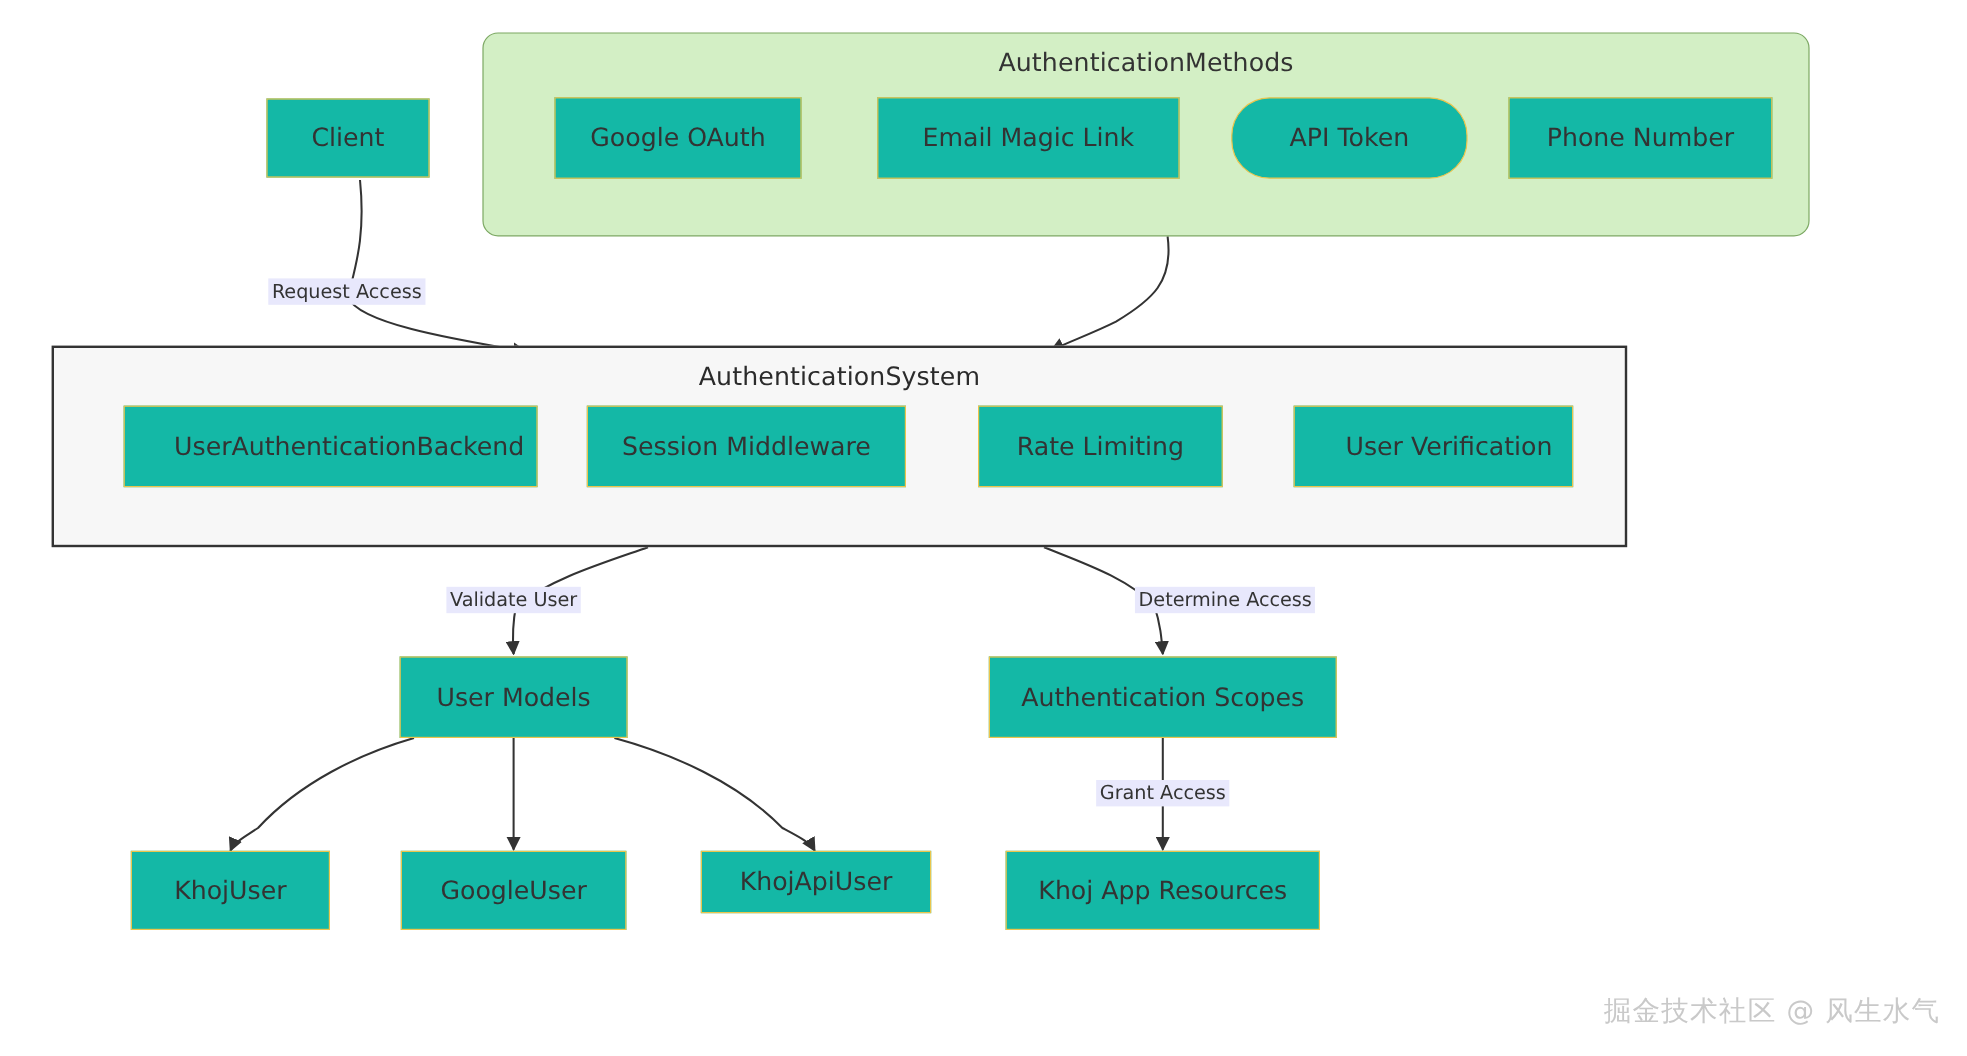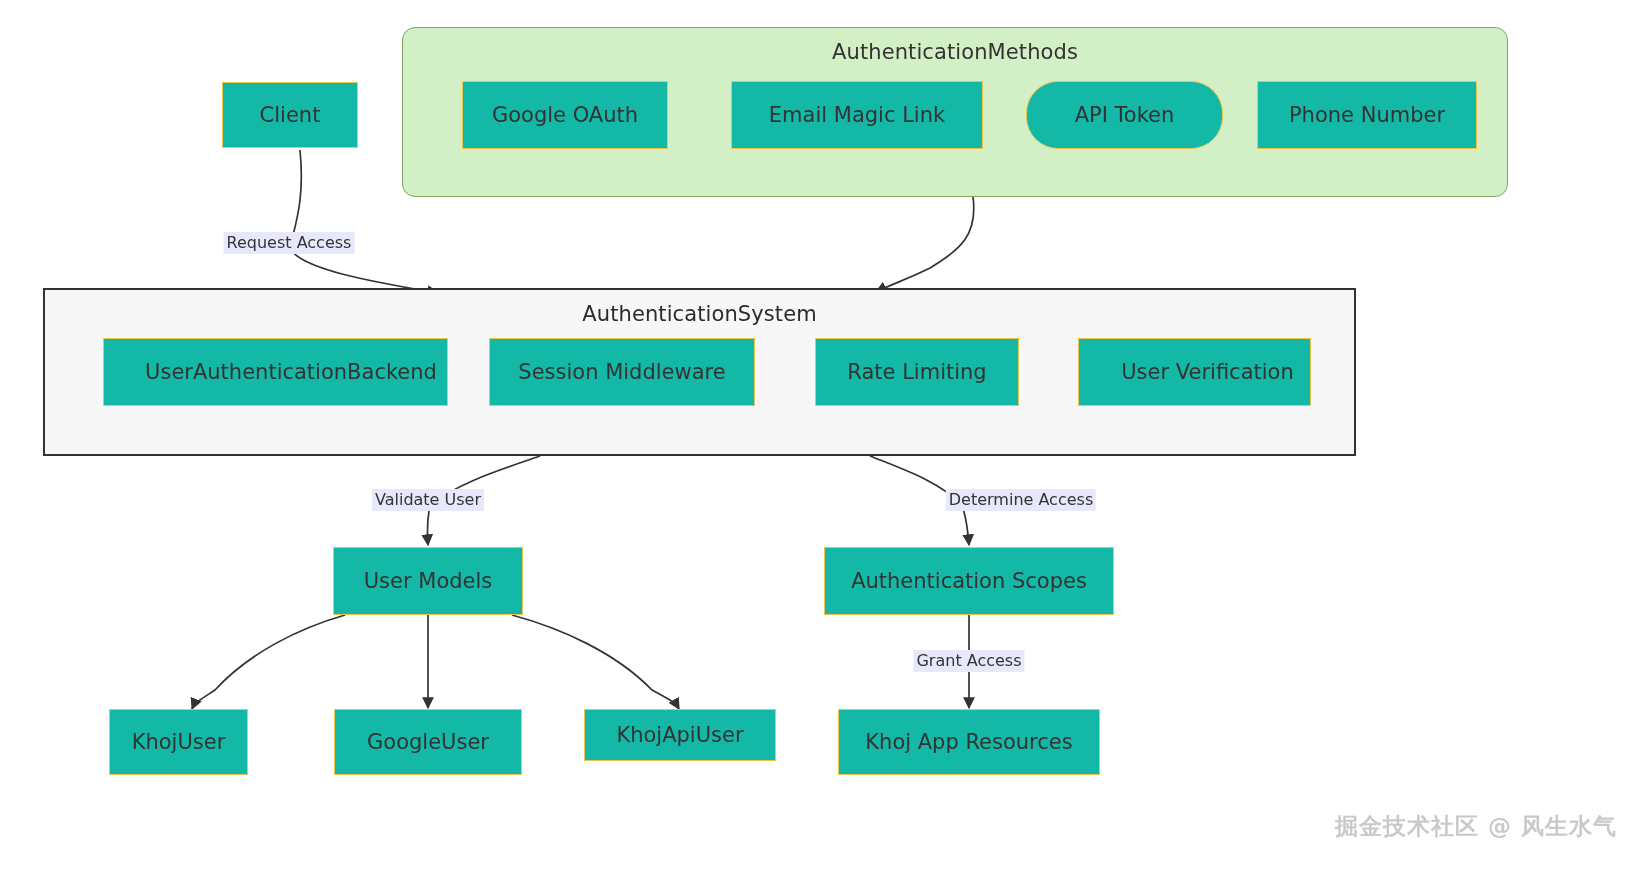--- a/index.html
+++ b/index.html
@@ -38,25 +38,24 @@
   .edge-label{
     position:absolute;
     background:#E8E8FC;color:#333333;
     font-size:16px;line-height:1.25;
     padding:1px 3px;white-space:nowrap;
     transform:translateX(-50%);
   }
 
   
   .watermark{
-    position:absolute;right:22px;bottom:38px;
+    position:absolute;right:22px;bottom:22px;
     font-size:23px;color:#c9c9c9;
     letter-spacing:1px;white-space:nowrap;
     font-family:"DejaVu Sans","Liberation Sans",sans-serif;
-    font-weight:bold;
   }
 </style>
 </head>
 <body>
 
 <div id="canvas">
 
   <svg id="edges" viewBox="0 0 1639 880" xmlns="http://www.w3.org/2000/svg">
     <defs>
       <marker id="arrow" viewBox="0 0 10 10" refX="9" refY="5" markerWidth="7" markerHeight="7" orient="auto-start-reverse">
@@ -97,21 +96,21 @@
     <div class="group-title">AuthenticationSystem</div>
   </div>
   <div class="node" style="left:103px;top:338px;width:345px;height:68px;padding-left:37px;">UserAuthenticationBackend</div>
   <div class="node" style="left:489px;top:338px;width:266px;height:68px;">Session Middleware</div>
   <div class="node" style="left:815px;top:338px;width:204px;height:68px;">Rate Limiting</div>
   <div class="node" style="left:1078px;top:338px;width:233px;height:68px;padding-left:32px;">User Verification</div>
 
   <div class="node" style="left:333px;top:547px;width:190px;height:68px;">User Models</div>
   <div class="node" style="left:824px;top:547px;width:290px;height:68px;">Authentication Scopes</div>
 
-  <div class="node" style="left:109px;top:709px;width:139px;height:66px;">KhojUser</div>
+  <div class="node" style="left:109px;top:709px;width:166px;height:66px;">KhojUser</div>
   <div class="node" style="left:334px;top:709px;width:188px;height:66px;">GoogleUser</div>
   <div class="node" style="left:584px;top:709px;width:192px;height:52px;">KhojApiUser</div>
   <div class="node" style="left:838px;top:709px;width:262px;height:66px;">Khoj App Resources</div>
 
   <div class="edge-label" style="left:289px;top:232px;">Request Access</div>
   <div class="edge-label" style="left:428px;top:489px;">Validate User</div>
   <div class="edge-label" style="left:1021px;top:489px;">Determine Access</div>
   <div class="edge-label" style="left:969px;top:650px;">Grant Access</div>
 
   <div class="watermark">掘金技术社区 @ 风生水气</div>

